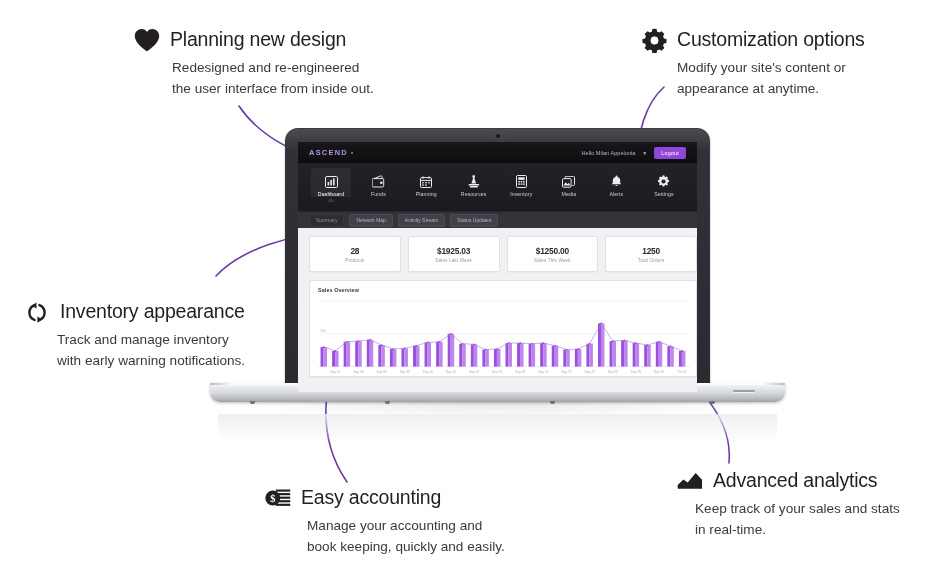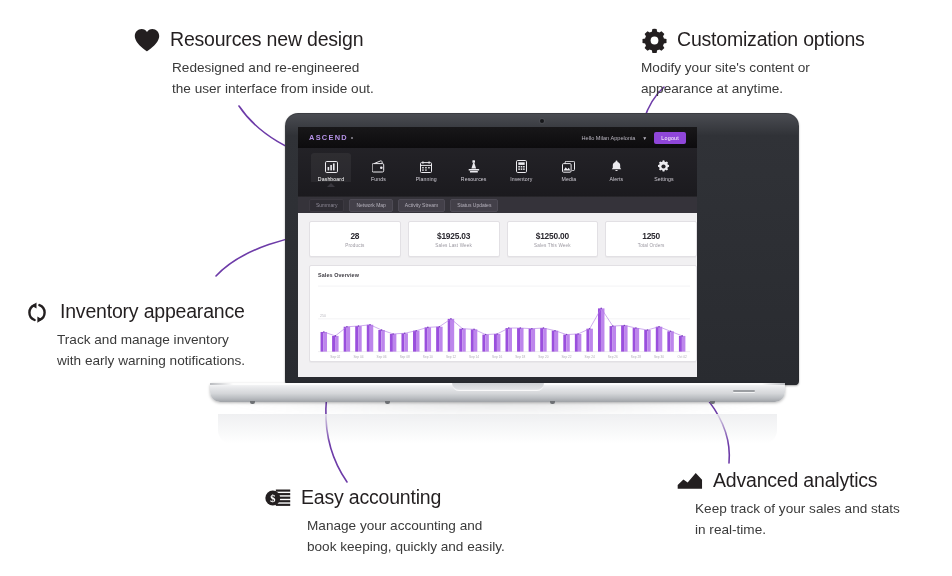--- a/index.html
+++ b/index.html
@@ -22,39 +22,39 @@
   }
   .callout .body{
     font-size:13.6px;color:#3a3a3a;line-height:1.52;margin-top:5px;
   }
   .callout .body span{display:block;white-space:nowrap;}
 
   #c-design{left:134px;top:27px;}
   #c-design .body{margin-left:38px;}
 
   #c-custom{left:641px;top:27px;}
-  #c-custom .body{}
+  #c-custom .body{margin-left:36px;}
 
   #c-inventory{left:24px;top:299px;}
   #c-inventory .body{margin-left:33px;}
 
   #c-accounting{left:265px;top:485px;}
   #c-accounting .body{margin-left:42px;}
 
   #c-analytics{left:677px;top:468px;}
   #c-analytics .body{margin-left:18px;}
 
   
   #connectors{position:absolute;left:0;top:0;width:952px;height:576px;pointer-events:none;}
 
   
   #laptop{position:absolute;left:210px;top:112px;width:575px;height:312px;}
 
   .lid{
-    position:absolute;left:75px;top:1px;width:514px;height:272px;
+    position:absolute;left:75px;top:16px;width:425px;height:272px;
     background:linear-gradient(180deg,#3b3d42 0%,#2c2e33 60%,#26282c 100%);
     border-radius:13px 13px 4px 4px;
     box-shadow:0 1px 2px rgba(0,0,0,.35);
   }
   .lid:before{
     content:"";position:absolute;left:1px;top:1px;right:1px;bottom:0;
     border-radius:12px 12px 3px 3px;
     background:linear-gradient(180deg,#4a4c52 0%,#303237 8%,#292b30 100%);
   }
   .cam{
@@ -493,21 +493,21 @@
     <div class="reflect"></div>
   </div>
 
   <div class="callout" id="c-design">
     <div class="head">
       <span class="ico">
         <svg width="26" height="24" viewBox="0 0 26 24">
           <path fill="#231f20" d="M13 23.2 C13 23.2 .8 15.6 .8 7.9 C.8 3.8 3.9 .9 7.6 .9 C10 .9 11.9 2.1 13 3.9 C14.1 2.1 16 .9 18.4 .9 C22.1 .9 25.2 3.8 25.2 7.9 C25.2 15.6 13 23.2 13 23.2 Z"></path>
         </svg>
       </span>
-      <span class="title">Resources new design</span>
+      <span class="title">Planning new design</span>
     </div>
     <div class="body">
       <span>Redesigned and re-engineered</span>
       <span>the user interface from inside out.</span>
     </div>
   </div>
 
   <div class="callout" id="c-custom">
     <div class="head">
       <span class="ico">

